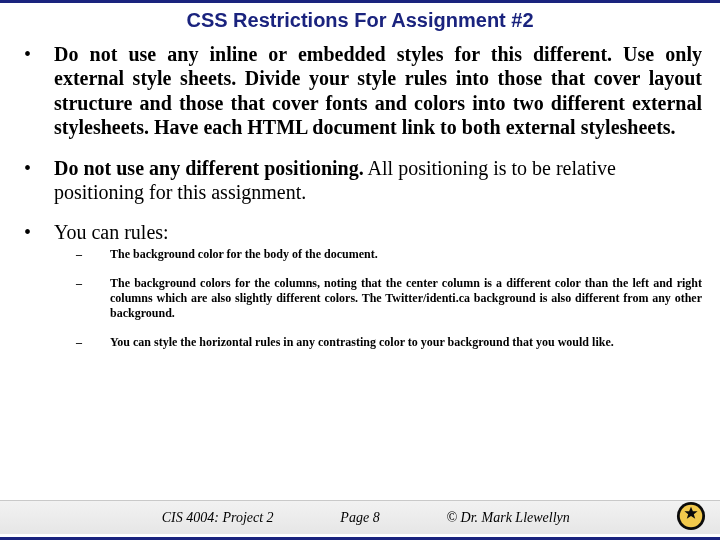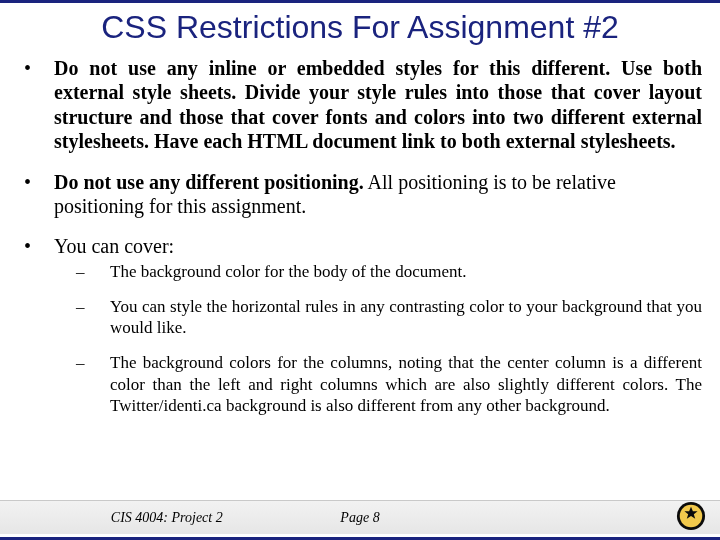--- a/index.html
+++ b/index.html
@@ -11,25 +11,25 @@
   }
   .slide {
     width: 720px;
     height: 540px;
     position: relative;
     border-top: 3px solid #1a237e;
     border-bottom: 3px solid #1a237e;
   }
   .title {
     font-family: Arial, Helvetica, sans-serif;
-    font-size: 32px;
+    font-size: 20px;
     color: #1a237e;
     text-align: center;
     margin: 6px auto 10px auto;
-    font-weight: normal;
+    font-weight: bold;
   }
   .content {
     padding: 0 18px 0 18px;
   }
   .bullets {
     list-style: none;
   }
   .bullets > li {
     position: relative;
     padding-left: 36px;
@@ -48,45 +48,46 @@
   .bullets > li .bold { font-weight: bold; }
   .bullets > li .u { }
   .justify { text-align: justify; }
   .sub {
     list-style: none;
     margin-top: 2px;
   }
   .sub > li {
     position: relative;
     padding-left: 56px;
-    font-size: 17px;
+    font-size: 12px;
     line-height: 1.25;
     margin-bottom: 14px;
     text-align: justify;
+    font-weight: bold;
   }
   .sub > li::before {
     content: "–";
     position: absolute;
     left: 22px;
     top: 0;
   }
   .footer {
     position: absolute;
     left: 0; right: 0; bottom: 3px;
     height: 34px;
     background: linear-gradient(#f2f2f2, #e6e6e6);
     border-top: 1px solid #c9c9c9;
     display: flex;
     align-items: center;
     font-family: "Times New Roman", Times, serif;
     font-size: 14px;
     font-style: italic;
     color: #000;
   }
-  .footer .left { flex: 0 0 38%; text-align: center; padding-left: 60px;}
+  .footer .left { flex: 0 0 38%; text-align: right; padding-left: 60px;}
   .footer .center { flex: 0 0 24%; text-align: center; }
   .footer .right { flex: 0 0 28%; text-align: left; }
   .logo {
     position: absolute;
     right: 14px;
     bottom: 6px;
     width: 30px;
     height: 30px;
   }
 </style>
@@ -95,43 +96,44 @@
 
 <div class="slide">
 
   <h1 class="title">CSS Restrictions For Assignment #2</h1>
 
   <div class="content">
     <ul class="bullets">
 
       <li class="justify">
         <span class="bold">
-          <span>Do </span><span class="u">not</span><span> use any inline or embedded styles for this different. Use </span><span class="u">both</span><span> external style sheets.  Divide your style rules into those that cover layout structure and those that cover fonts and colors into two different external stylesheets.  Have each HTML document link to both external stylesheets.</span>
+          <span>Do </span><span class="u">not</span><span> use any inline or embedded styles for this different. Use </span><span class="u">only</span><span> external style sheets.  Divide your style rules into those that cover layout structure and those that cover fonts and colors into two different external stylesheets.  Have each HTML document link to both external stylesheets.</span>
         </span>
       </li>
 
       <li>
         <span class="bold"><span>Do </span><span class="u">not</span><span> use any different positioning.</span></span><span>  All positioning is to be relative positioning for this assignment.</span>
       </li>
 
       <li>
-        <span>You can cover:</span>
+        <span>You can rules:</span>
         <ul class="sub">
           <li>The background color for the body of the document.</li>
+          <li>The background colors for the columns, noting that the center column is a different color than the left and right columns which are also slightly different colors. The Twitter/identi.ca background is also different from any other background.</li>
           <li>You can style the horizontal rules in any contrasting color to your background that you would like.</li>
-          <li>The background colors for the columns, noting that the center column is a different color than the left and right columns which are also slightly different colors. The Twitter/identi.ca background is also different from any other background.</li>
         </ul>
       </li>
 
     </ul>
   </div>
 
   <div class="footer">
     <div class="left">CIS 4004: Project 2</div>
     <div class="center">Page 8</div>
+    <div class="right">© Dr. Mark Llewellyn</div>
   </div>
 
   <svg class="logo" viewBox="0 0 64 64">
     <circle cx="32" cy="32" r="30" fill="#0b0b0b"></circle>
     <circle cx="32" cy="32" r="24" fill="#f2c94c"></circle>
     <path d="M32 12 L36 22 L46 22 L38 28 L41 38 L32 32 L23 38 L26 28 L18 22 L28 22 Z" fill="#0b0b0b"></path>
   </svg>
 
 </div>
 

